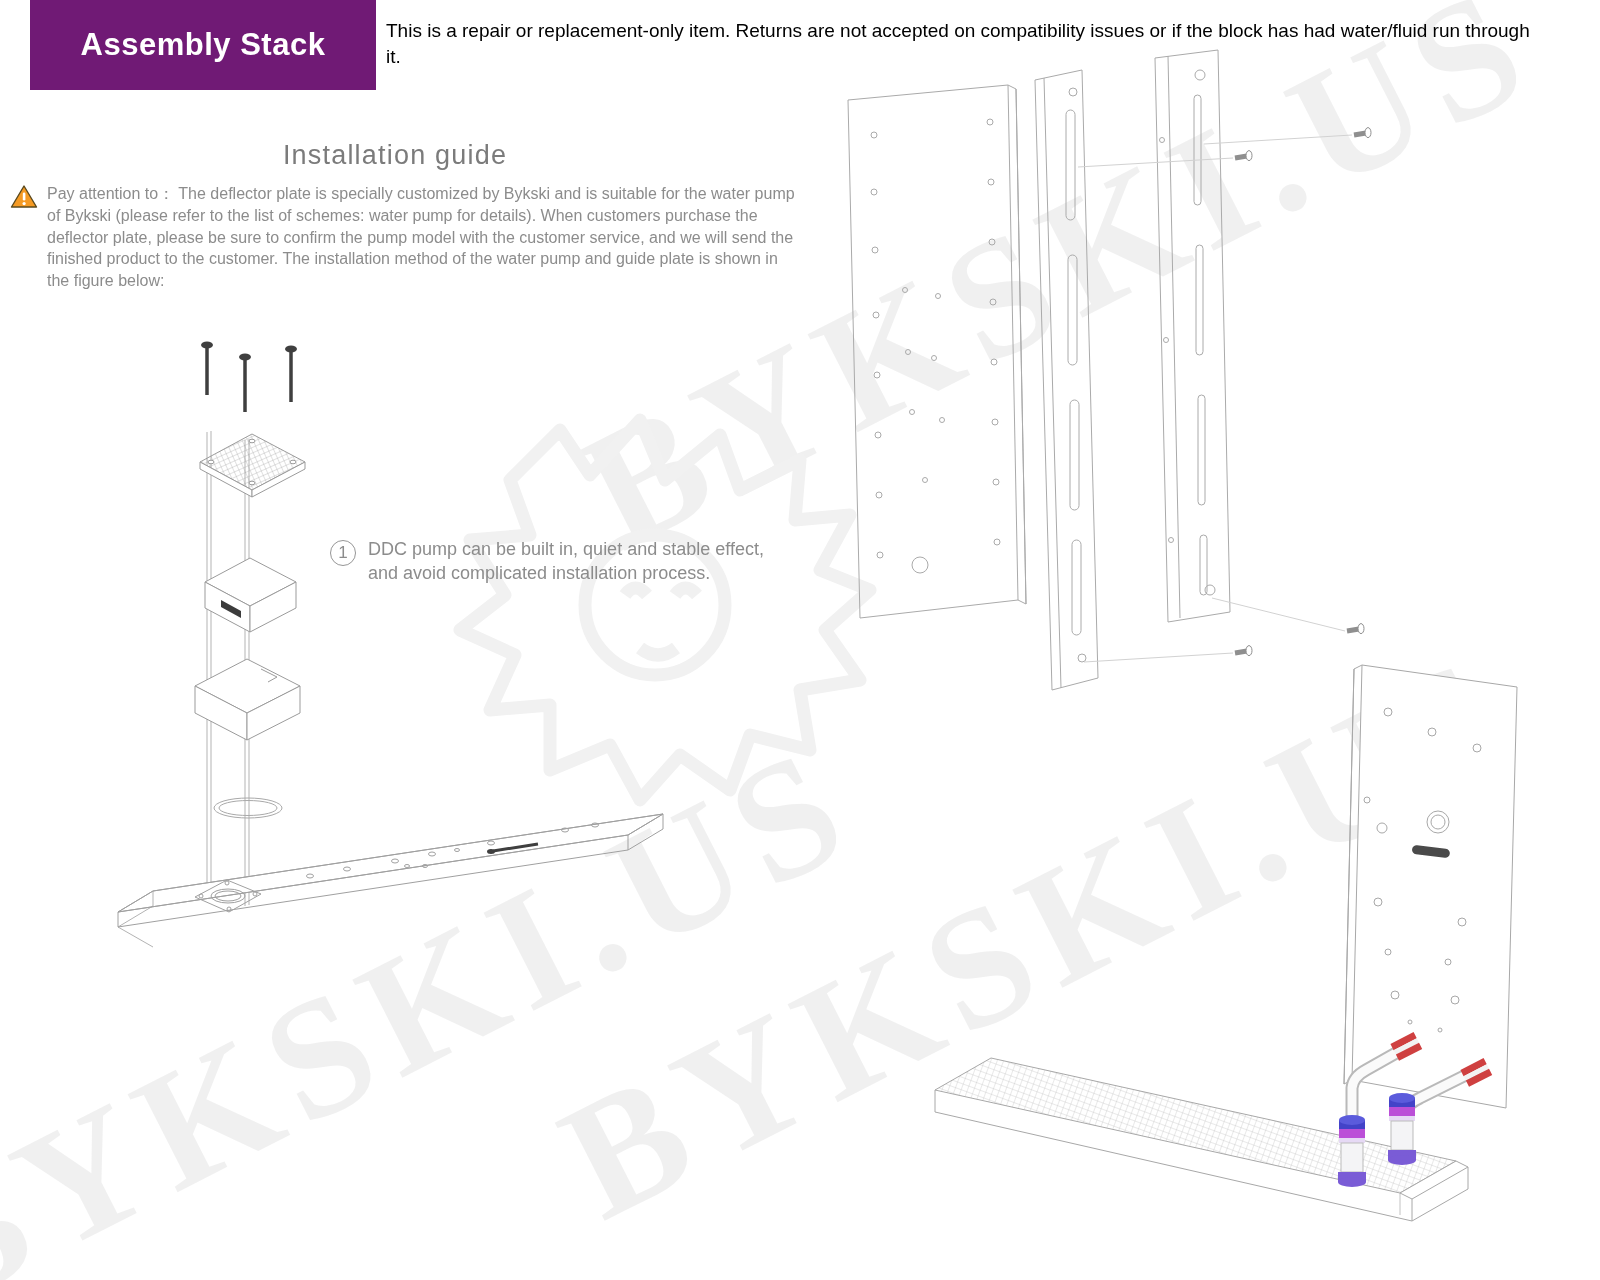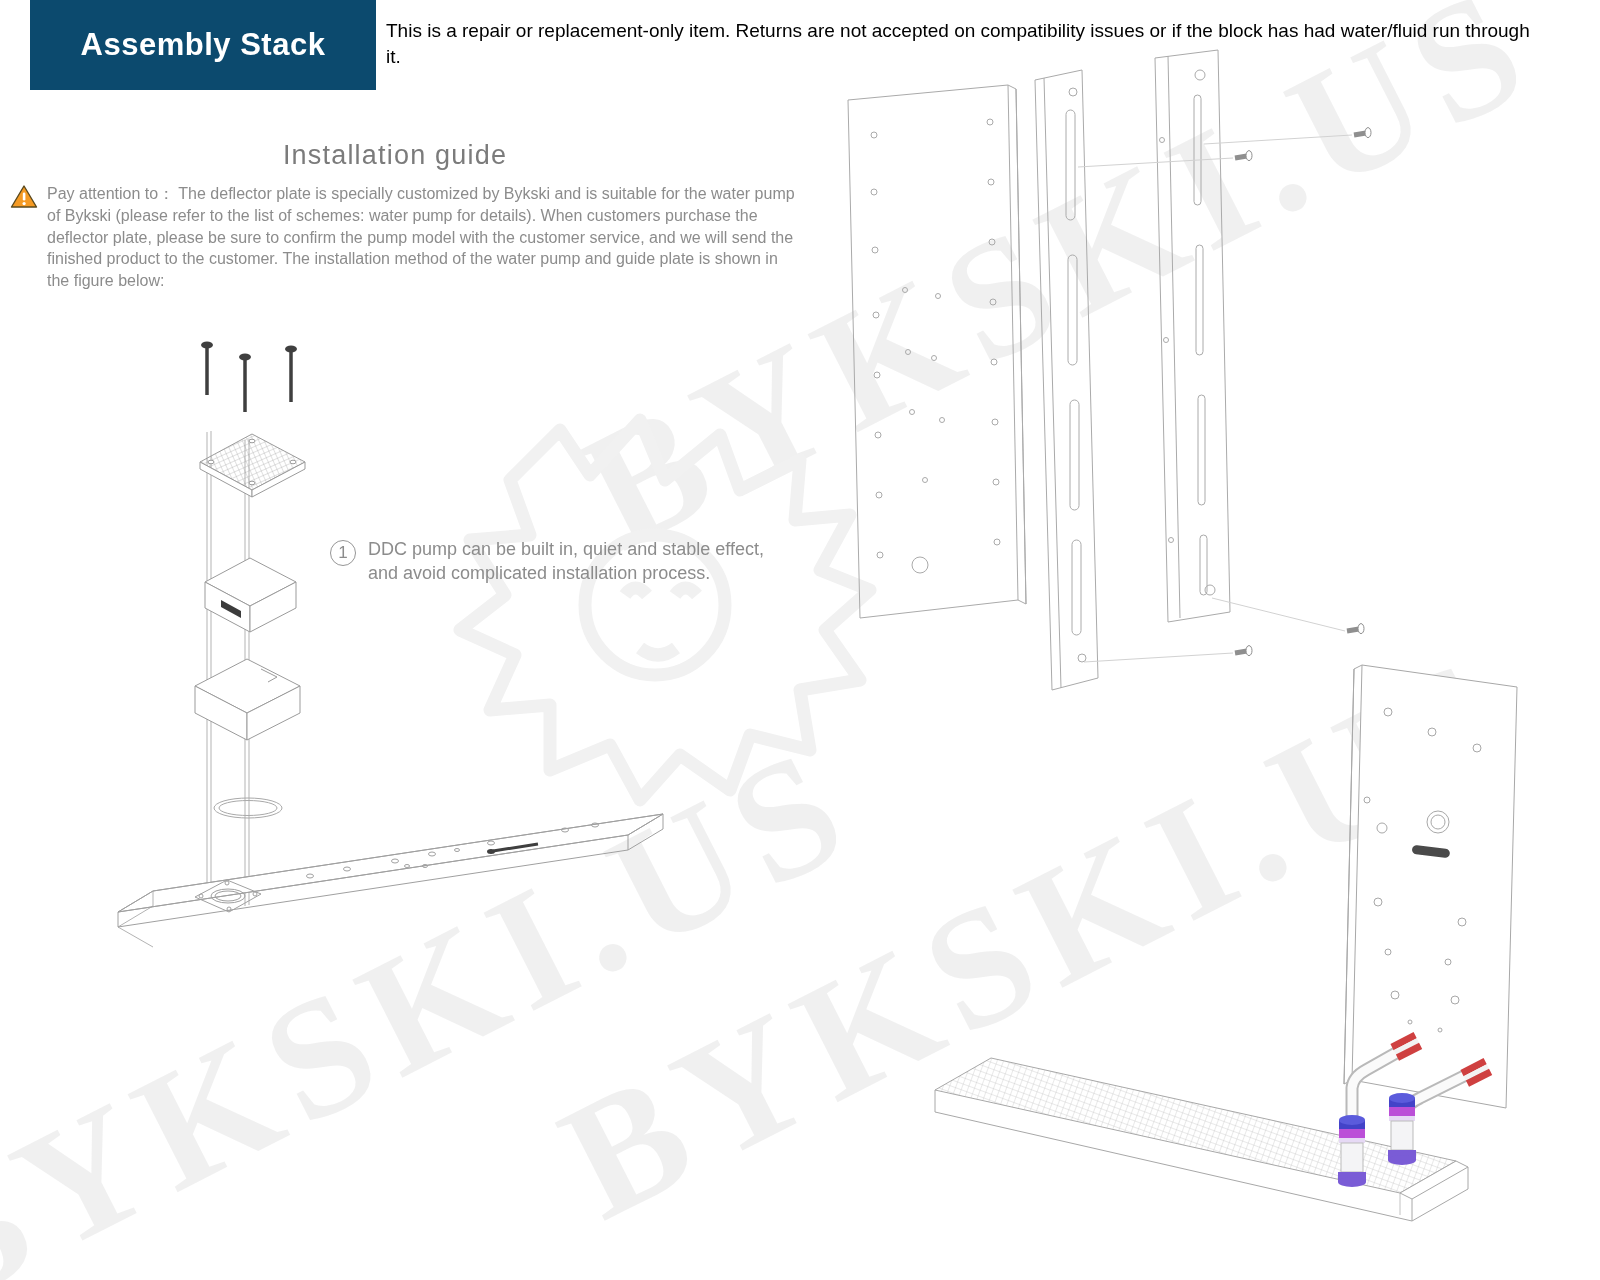--- a/index.html
+++ b/index.html
@@ -10,21 +10,21 @@
   
   .wm { position:absolute; z-index:0; font-family:"Liberation Serif", serif; font-weight:700;
         font-size:168px; letter-spacing:14px; color:rgba(130,130,130,0.12);
         transform:rotate(-27deg); white-space:nowrap; pointer-events:none; }
   .wm1 { left:540px; top:170px; }
   .wm2 { left:-140px; top:930px; }
   .wm3 { left:520px; top:840px; }
   .wm-lion { position:absolute; left:400px; top:390px; z-index:0; pointer-events:none; }
 
   
-  .title-box { position:absolute; left:30px; top:0; width:346px; height:90px; background:#0c4a6e;
+  .title-box { position:absolute; left:30px; top:0; width:346px; height:90px; background:#701a75;
                color:#fff; font-size:31px; font-weight:700; letter-spacing:0.5px;
                display:flex; align-items:center; justify-content:center; z-index:2; }
   .disclaimer { position:absolute; left:386px; top:18px; width:1155px; font-size:19px; font-weight:400;
                 color:#000; line-height:1.36; z-index:2; }
 
   
   .install-heading { position:absolute; left:170px; top:140px; width:450px; text-align:center;
                      font-size:27px; font-weight:400; color:#7b7b7b; letter-spacing:1.2px; z-index:2; }
   .warning-row { position:absolute; left:10px; top:183px; width:790px; display:flex; gap:9px; z-index:2; }
   .warn-icon { flex:0 0 28px; margin-top:1px; }

